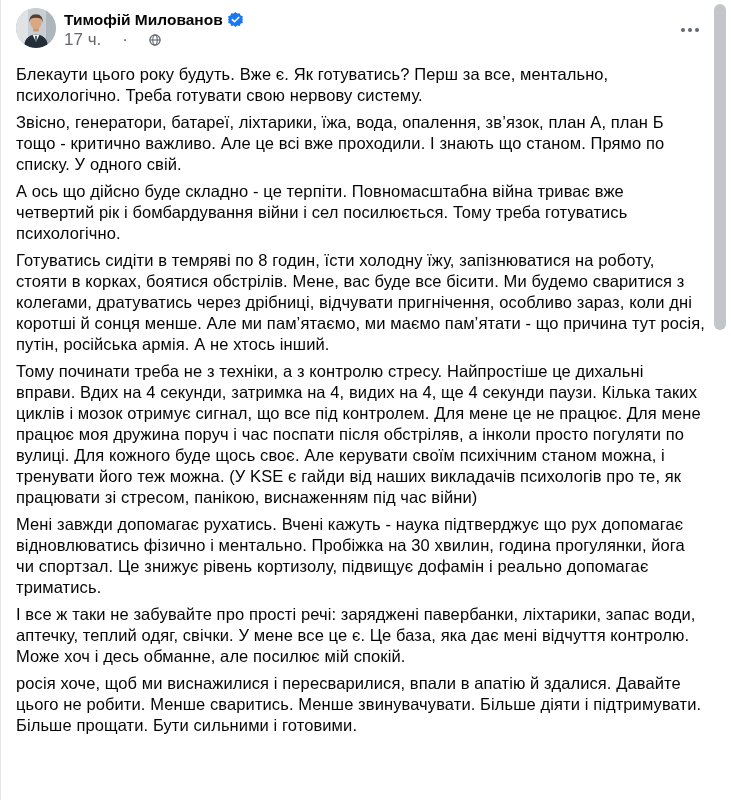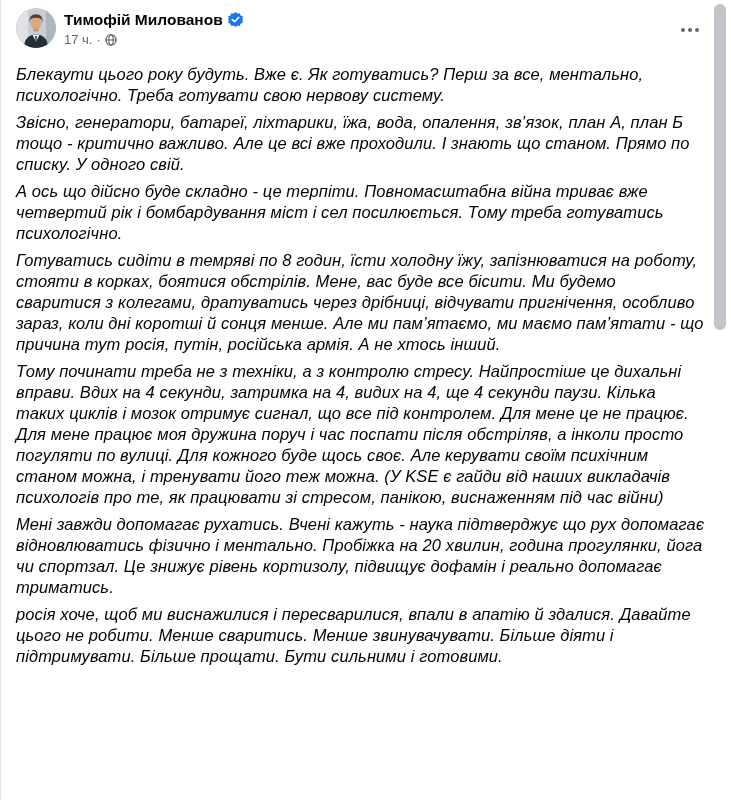--- a/index.html
+++ b/index.html
@@ -40,23 +40,23 @@
     font-weight: bold;
     font-size: 15.5px;
     line-height: 19px;
     color: #050505;
     cursor: pointer;
   }
   .badge { display: inline-flex; width: 15px; height: 15px; }
   .sub-row {
     display: flex;
     align-items: center;
-    gap: 4px;
+    gap: 21px;
     margin-top: 3px;
-    font-size: 13px;
+    font-size: 17px;
     line-height: 16px;
     color: #65676b;
   }
   .timestamp { cursor: pointer; }
   .globe { display: inline-flex; width: 12px; height: 12px; }
   .more-btn {
     position: absolute;
     right: 26px;
     top: 22px;
     display: flex;
@@ -74,21 +74,21 @@
     display: block;
   }
   
   .content {
     padding: 16px 26px 0 15px;
     font-size: 16.5px;
     line-height: 21px;
     color: #050505;
     letter-spacing: 0.1px;
   }
-  .content p { margin: 0 0 6px 0; font-style: italic; }
+  .content p { margin: 0 0 6px 0; }
   
   .scrollbar-thumb {
     position: absolute;
     top: 4px;
     right: 5px;
     width: 12px;
     height: 326px;
     border-radius: 7px;
     background: #c2c6cb;
   }
@@ -147,22 +147,23 @@
     <div class="more-btn">
       <i></i>
       <i></i>
       <i></i>
     </div>
   </div>
 
   <div class="content">
     <p>Блекаути цього року будуть. Вже є. Як готуватись? Перш за все, ментально, психологічно. Треба готувати свою нервову систему.</p>
     <p>Звісно, генератори, батареї, ліхтарики, їжа, вода, опалення, зв’язок, план А, план Б тощо - критично важливо. Але це всі вже проходили. І знають що станом. Прямо по списку. У одного свій.</p>
-    <p>А ось що дійсно буде складно - це терпіти. Повномасштабна війна триває вже четвертий рік і бомбардування міст і сел посилюється. Тому треба готуватись психологічно.</p>
+    <p>А ось що дійсно буде складно - це терпіти. Повномасштабна війна триває вже четвертий рік і бомбардування війни і сел посилюється. Тому треба готуватись психологічно.</p>
     <p>Готуватись сидіти в темряві по 8 годин, їсти холодну їжу, запізнюватися на роботу, стояти в корках, боятися обстрілів. Мене, вас буде все бісити. Ми будемо сваритися з колегами, дратуватись через дрібниці, відчувати пригнічення, особливо зараз, коли дні коротші й сонця менше. Але ми пам’ятаємо, ми маємо пам’ятати - що причина тут росія, путін, російська армія. А не хтось інший.</p>
     <p>Тому починати треба не з техніки, а з контролю стресу. Найпростіше це дихальні вправи. Вдих на 4 секунди, затримка на 4, видих на 4, ще 4 секунди паузи. Кілька таких циклів і мозок отримує сигнал, що все під контролем. Для мене це не працює. Для мене працює моя дружина поруч і час поспати після обстріляв, а інколи просто погуляти по вулиці. Для кожного буде щось своє. Але керувати своїм психічним станом можна, і тренувати його теж можна. (У KSE є гайди від наших викладачів психологів про те, як працювати зі стресом, панікою, виснаженням під час війни)</p>
-    <p>Мені завжди допомагає рухатись. Вчені кажуть - наука підтверджує що рух допомагає відновлюватись фізично і ментально. Пробіжка на 20 хвилин, година прогулянки, йога чи спортзал. Це знижує рівень кортизолу, підвищує дофамін і реально допомагає триматись.</p>
+    <p>Мені завжди допомагає рухатись. Вчені кажуть - наука підтверджує що рух допомагає відновлюватись фізично і ментально. Пробіжка на 30 хвилин, година прогулянки, йога чи спортзал. Це знижує рівень кортизолу, підвищує дофамін і реально допомагає триматись.</p>
+    <p>І все ж таки не забувайте про прості речі: заряджені павербанки, ліхтарики, запас води, аптечку, теплий одяг, свічки. У мене все це є. Це база, яка дає мені відчуття контролю. Може хоч і десь обманне, але посилює мій спокій.</p>
     <p>росія хоче, щоб ми виснажилися і пересварилися, впали в апатію й здалися. Давайте цього не робити. Менше сваритись. Менше звинувачувати. Більше діяти і підтримувати. Більше прощати. Бути сильними і готовими.</p>
 
   </div>
 
   <div class="scrollbar-thumb"></div>
 </div>
 
 </body></html>

